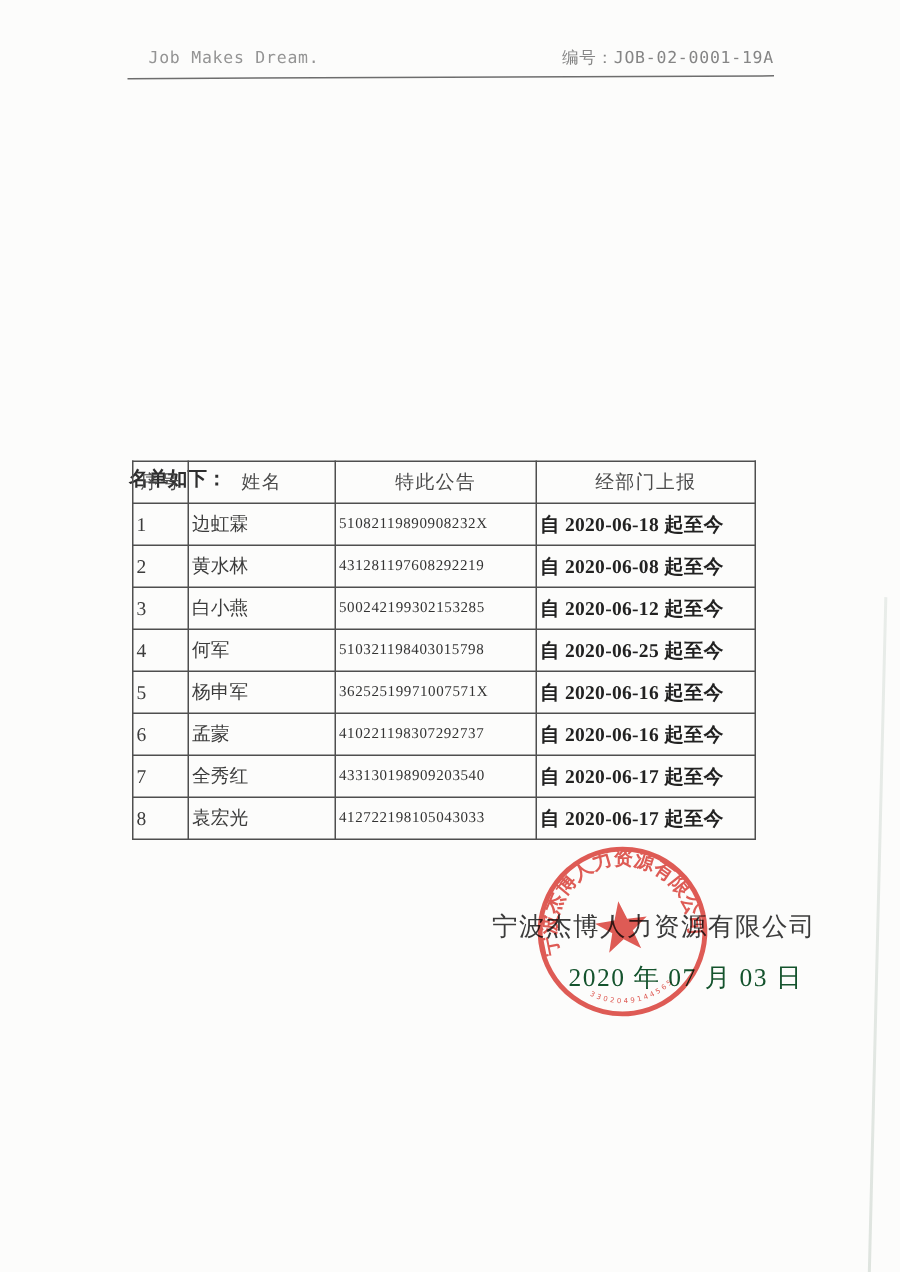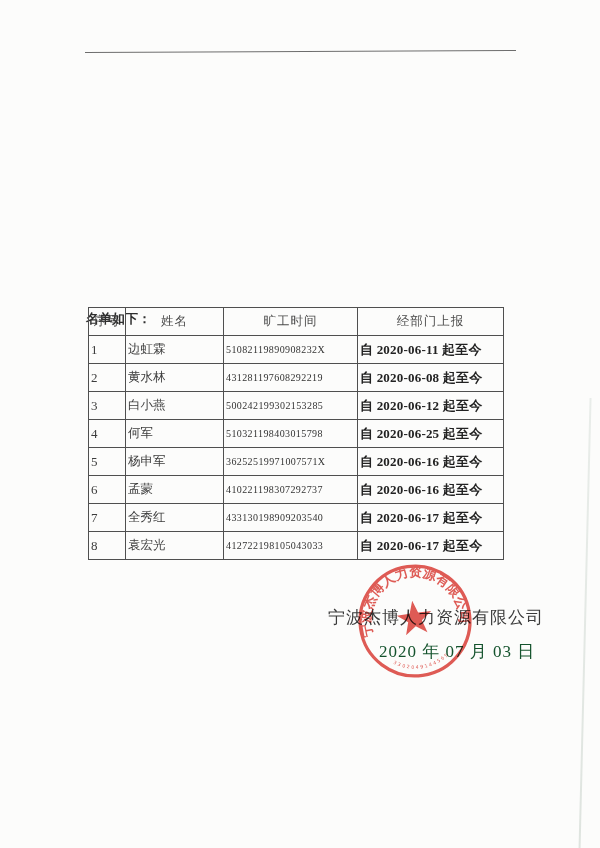--- a/index.html
+++ b/index.html
@@ -92,45 +92,49 @@
     position: absolute; left: 584px; top: 398px; width: 1.5px; height: 455px;
     background: linear-gradient(#e4e9e5, #d7ded8);
     transform: rotate(1.4deg); opacity: 0.8;
   }
 </style>
 </head>
 <body>
 
 <div class="page">
 
+  <div class="hdr">
+    <span class="slogan">Job Makes Dream.</span>
+    <span class="docno">编号：JOB-02-0001-19A</span>
+  </div>
   <div class="hdr-rule"></div>
 
 
 
   <div class="list-label">名单如下：</div>
 
   <table class="roster">
     <colgroup>
         <col class="c0">
         <col class="c1">
         <col class="c2">
         <col class="c3">
       </colgroup>
     <tbody>
         <tr>
       <th>序号</th>
       <th>姓名</th>
-      <th>旷工时间</th>
+      <th>特此公告</th>
       <th>经部门上报</th>
     </tr>
     <tr>
       <td class="seq">1</td>
       <td>边虹霖</td>
       <td class="idno">51082119890908232X</td>
-      <td class="period">自 2020-06-11 起至今</td>
+      <td class="period">自 2020-06-18 起至今</td>
     </tr>
     <tr>
       <td class="seq">2</td>
       <td>黄水林</td>
       <td class="idno">431281197608292219</td>
       <td class="period">自 2020-06-08 起至今</td>
     </tr>
     <tr>
       <td class="seq">3</td>
       <td>白小燕</td>

